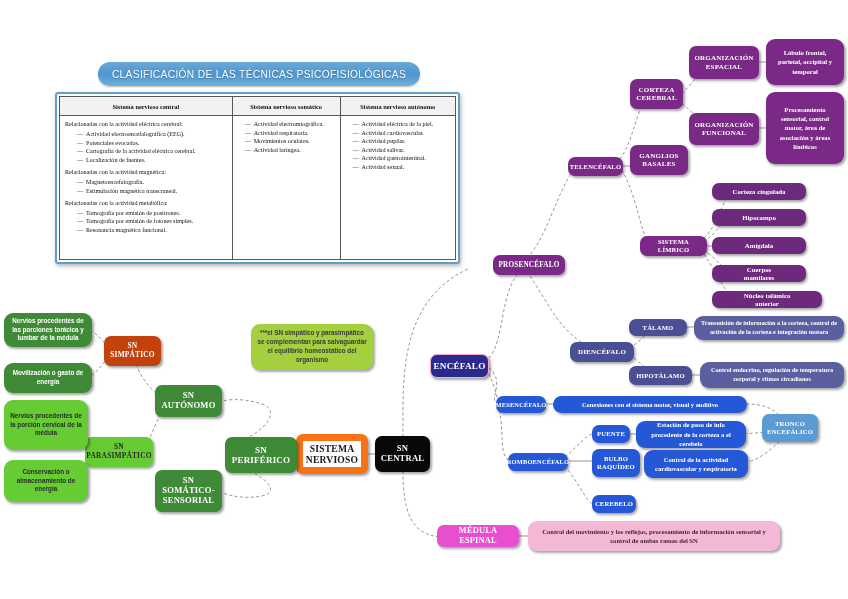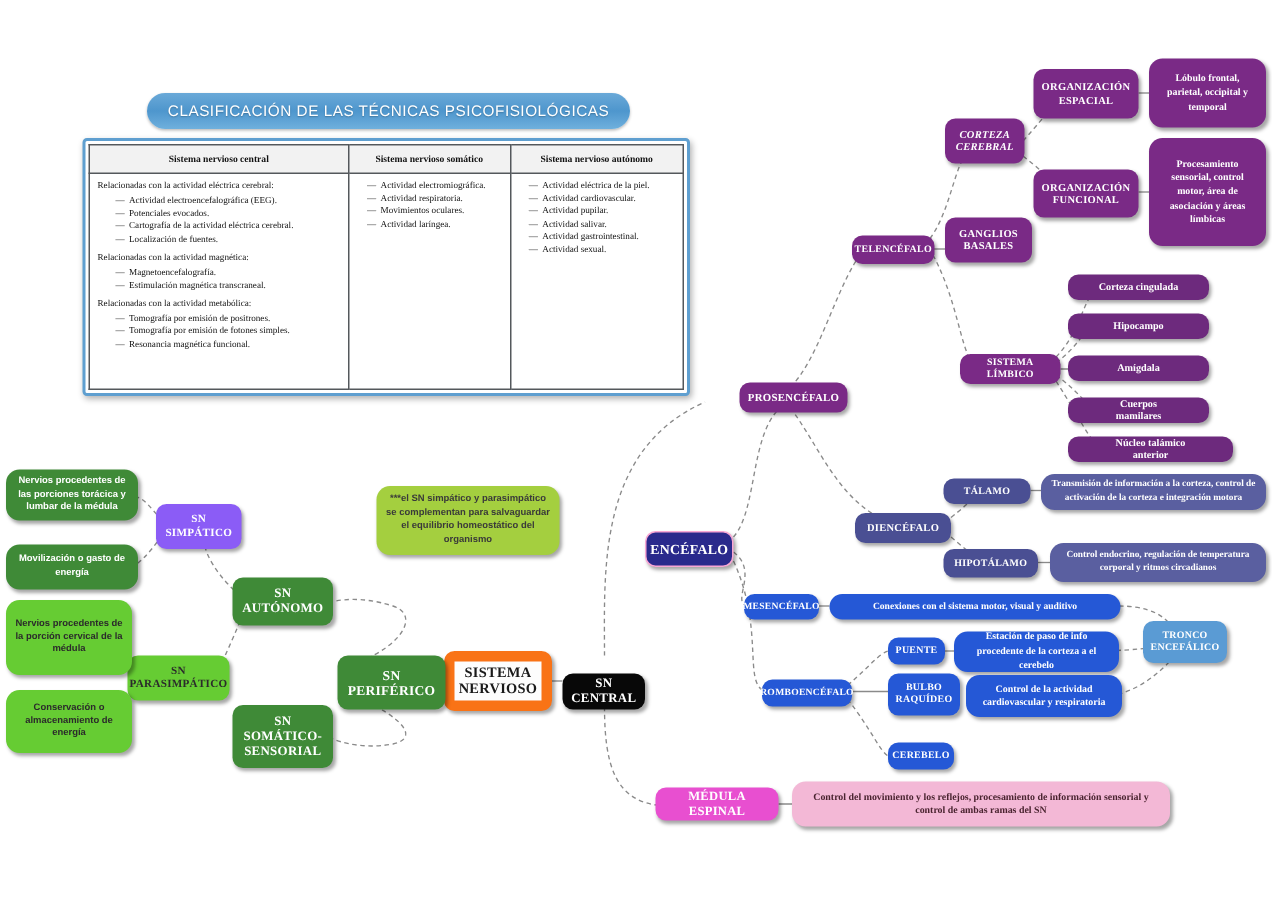--- a/index.html
+++ b/index.html
@@ -64,21 +64,21 @@
   }
   .caps{font-variant:small-caps;font-weight:bold;letter-spacing:.2px;}
   .purple  {background:#7a2a86;color:#fff;}
   .purple2 {background:#6d2a7d;color:#fff;}
   .navy    {background:#2a2a8c;color:#fff;border:1px solid #f9a8d4;}
   .slate   {background:#4a4f93;color:#fff;}
   .slateL  {background:#5a5fa0;color:#fff;}
   .blue    {background:#2558d6;color:#fff;}
   .blueLt  {background:#5a9bd4;color:#fff;}
   .green   {background:#3f8a37;color:#fff;}
-  .greenMid{background:#8b5cf6;color:#fff;}
+  .greenMid{background:#c2410c;color:#fff;}
   .greenLt {background:#66cc33;color:#2b2b2b;}
   .greenNote{background:#a4cf3f;color:#3a3a3a;}
   .white   {background:#fdfdfd;color:#1a1a1a;border:7px solid #f97316;}
   .black   {background:#080808;color:#fff;}
   .pink    {background:#e84fd0;color:#fff;}
   .pinkLt  {background:#f3b8d6;color:#4a2430;}
 
   .note{
     border-radius:9px;font-family:"Liberation Sans",sans-serif;
     font-size:6.3px;line-height:1.42;padding:4px 6px;font-weight:600;
@@ -207,21 +207,21 @@
                 <li>Actividad sexual.</li>
               </ul>
           </td>
         </tr>
       </tbody>
     </table>
   </div>
 
   <div class="node white caps" style="left:296px;top:434px;width:72px;height:40px;font-size:9.6px;">SISTEMA NERVIOSO</div>
 
-  <div class="node black caps" style="left:375px;top:449px;width:55px;height:24px;font-size:8.6px;">SN CENTRAL</div>
+  <div class="node black caps" style="left:375px;top:436px;width:55px;height:36px;font-size:8.6px;">SN CENTRAL</div>
 
   <div class="node green caps" style="left:225px;top:437px;width:72px;height:36px;font-size:9px;">SN PERIFÉRICO</div>
 
   <div class="node green caps" style="left:155px;top:470px;width:67px;height:42px;font-size:8.6px;">SN SOMÁTICO-SENSORIAL</div>
 
   <div class="node green caps" style="left:155px;top:385px;width:67px;height:32px;font-size:8.6px;">SN AUTÓNOMO</div>
 
   <div class="node greenMid caps" style="left:104px;top:336px;width:57px;height:30px;font-size:7.4px;">SN SIMPÁTICO</div>
 
   <div class="node greenLt caps" style="left:85px;top:437px;width:68px;height:30px;font-size:7.4px;">SN PARASIMPÁTICO</div>
@@ -239,21 +239,21 @@
   <div class="node navy caps" style="left:430px;top:354px;width:59px;height:24px;font-size:9.2px;">ENCÉFALO</div>
 
   <div class="node pink caps" style="left:437px;top:525px;width:82px;height:22px;font-size:8.4px;">MÉDULA ESPINAL</div>
 
   <div class="node pinkLt note" style="left:528px;top:521px;width:252px;height:30px;font-family:'Liberation Serif',serif;font-weight:bold;font-size:6.6px;">Control del movimiento y los reflejos, procesamiento de información sensorial y control de ambas ramas del SN</div>
 
   <div class="node purple caps" style="left:493px;top:255px;width:72px;height:20px;font-size:7.2px;">PROSENCÉFALO</div>
 
   <div class="node purple caps" style="left:568px;top:157px;width:55px;height:19px;font-size:6.6px;">TELENCÉFALO</div>
 
-  <div class="node purple caps" style="left:630px;top:79px;width:53px;height:30px;font-size:7px;font-style:italic;">CORTEZA CEREBRAL</div>
+  <div class="node purple caps" style="left:630px;top:79px;width:53px;height:30px;font-size:7px;">CORTEZA CEREBRAL</div>
 
   <div class="node purple caps" style="left:689px;top:46px;width:70px;height:33px;font-size:7px;">ORGANIZACIÓN ESPACIAL</div>
 
   <div class="node purple note" style="left:766px;top:39px;width:78px;height:46px;font-family:'Liberation Serif',serif;font-weight:bold;color:#fff;font-size:6.6px;">Lóbulo frontal, parietal, occipital y temporal</div>
 
   <div class="node purple caps" style="left:689px;top:113px;width:70px;height:32px;font-size:7px;">ORGANIZACIÓN FUNCIONAL</div>
 
   <div class="node purple note" style="left:766px;top:92px;width:78px;height:72px;font-family:'Liberation Serif',serif;font-weight:bold;color:#fff;font-size:6.6px;">Procesamiento sensorial, control motor, área de asociación y áreas límbicas</div>
 
   <div class="node purple caps" style="left:630px;top:145px;width:58px;height:30px;font-size:7px;">GANGLIOS BASALES</div>

